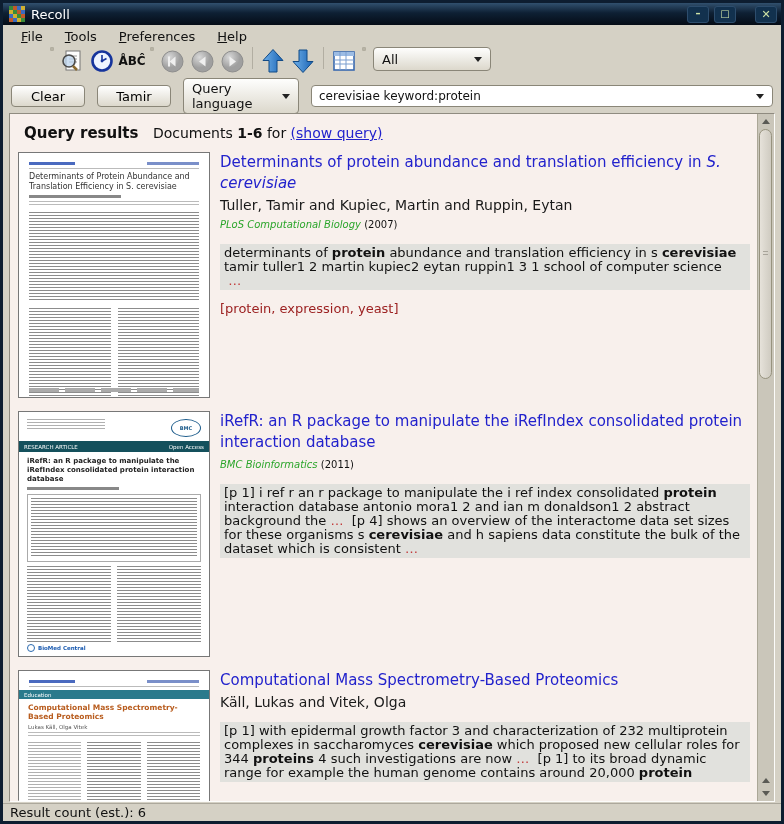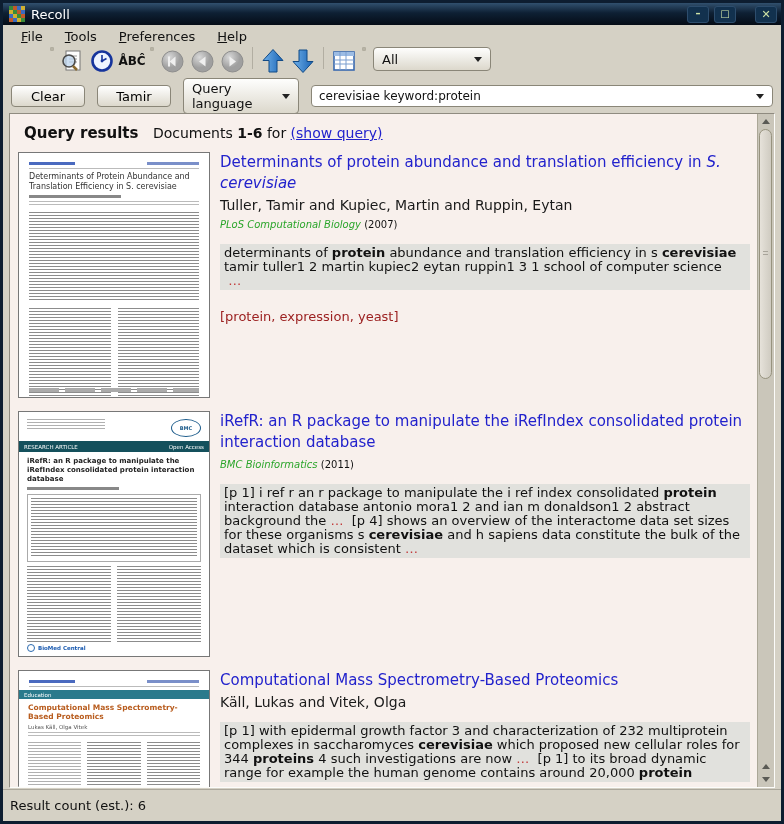--- a/index.html
+++ b/index.html
@@ -52,21 +52,21 @@
   .result-text{flex:1;padding-left:6px;min-width:0;padding-right:4px;}
 
   .r-title{color:#2222cc;font-size:15px;line-height:21px;margin-bottom:2px;}
   .rt-i{font-style:italic;}
   .rt-b{font-weight:bold;}
   .rt-e{color:#c23a3a;}
   .r-authors{font-size:14px;line-height:19px;color:#1a1a1a;}
   .r-journal{font-size:10px;line-height:19px;}
   .r-journal .jname{color:#2aa52a;font-style:italic;}
   .r-snippet{background:#e1e1dd;font-size:13px;line-height:14px;padding:2px 4px;margin-top:10px;white-space:pre-wrap;color:#111;}
-  .r-keywords{color:#9c2121;font-size:13px;line-height:18px;margin-top:18px;}
+  .r-keywords{color:#9c2121;font-size:13px;line-height:18px;margin-top:10px;}
 
   
   .tl{background:repeating-linear-gradient(180deg,#8c8c8c 0 1px,transparent 1px 3px);}
   .tl.light{background:repeating-linear-gradient(180deg,#b0b0b0 0 1px,transparent 1px 3px);}
   .th-head{display:flex;justify-content:space-between;align-items:center;margin:9px 10px 3px;border-bottom:1px solid #bbb;padding-bottom:3px;}
   .bar-blue{height:3px;width:46px;background:#4a6abf;}
   .bar-orange{height:3px;width:52px;background:#7a8fc9;}
   .t-title{font-size:8px;line-height:10px;color:#333;margin:3px 10px 2px;}
   .t-authorbar{height:3px;width:92px;background:#888;margin:3px 10px;}
   .t-affil{height:6px;margin:0 10px 5px;background:repeating-linear-gradient(180deg,#bbb 0 1px,transparent 1px 3px);}
@@ -98,21 +98,21 @@
   .scrollbar{position:absolute;top:0;right:0;bottom:0;width:17px;background:#cac6ba;border-left:1px solid #aba797;}
   .sb-arrow{position:absolute;left:0;width:16px;height:13px;display:flex;align-items:center;justify-content:center;}
   .tri-up{width:0;height:0;border-left:4px solid transparent;border-right:4px solid transparent;border-bottom:5px solid #5a5a55;}
   .tri-down{width:0;height:0;border-left:4px solid transparent;border-right:4px solid transparent;border-top:5px solid #5a5a55;}
   .sb-thumb{position:absolute;left:1px;top:15px;width:13px;height:250px;background:linear-gradient(90deg,#e6e2da,#cfcbc1);border:1px solid#97937f;border:1px solid #97937f;border-radius:7px;}
   .sb-grip{position:absolute;left:3px;right:3px;top:50%;margin-top:-3px;height:6px;background:repeating-linear-gradient(180deg,#a8a49a 0 1px,transparent 1px 3px);}
   .sb-bottom-up{bottom:14px;}
   .sb-bottom-down{bottom:1px;}
 
   
-  .statusbar{height:32px;background:#d5d1c5;border-top:1px solid #aca89c;display:flex;align-items:center;padding:0 7px;font-size:13px;flex:0 0 auto;}
+  .statusbar{height:18px;background:#d5d1c5;border-top:1px solid #aca89c;display:flex;align-items:center;padding:0 7px;font-size:13px;flex:0 0 auto;}
 </style>
 </head>
 <body>
 
 <div class="window">
 
   <div class="titlebar">
     <svg class="app-icon" viewBox="0 0 16 16">
       <rect x="0" y="0" width="4" height="4" fill="#3a8a3a"></rect>
         <rect x="4" y="0" width="4" height="4" fill="#c05a2a"></rect>

